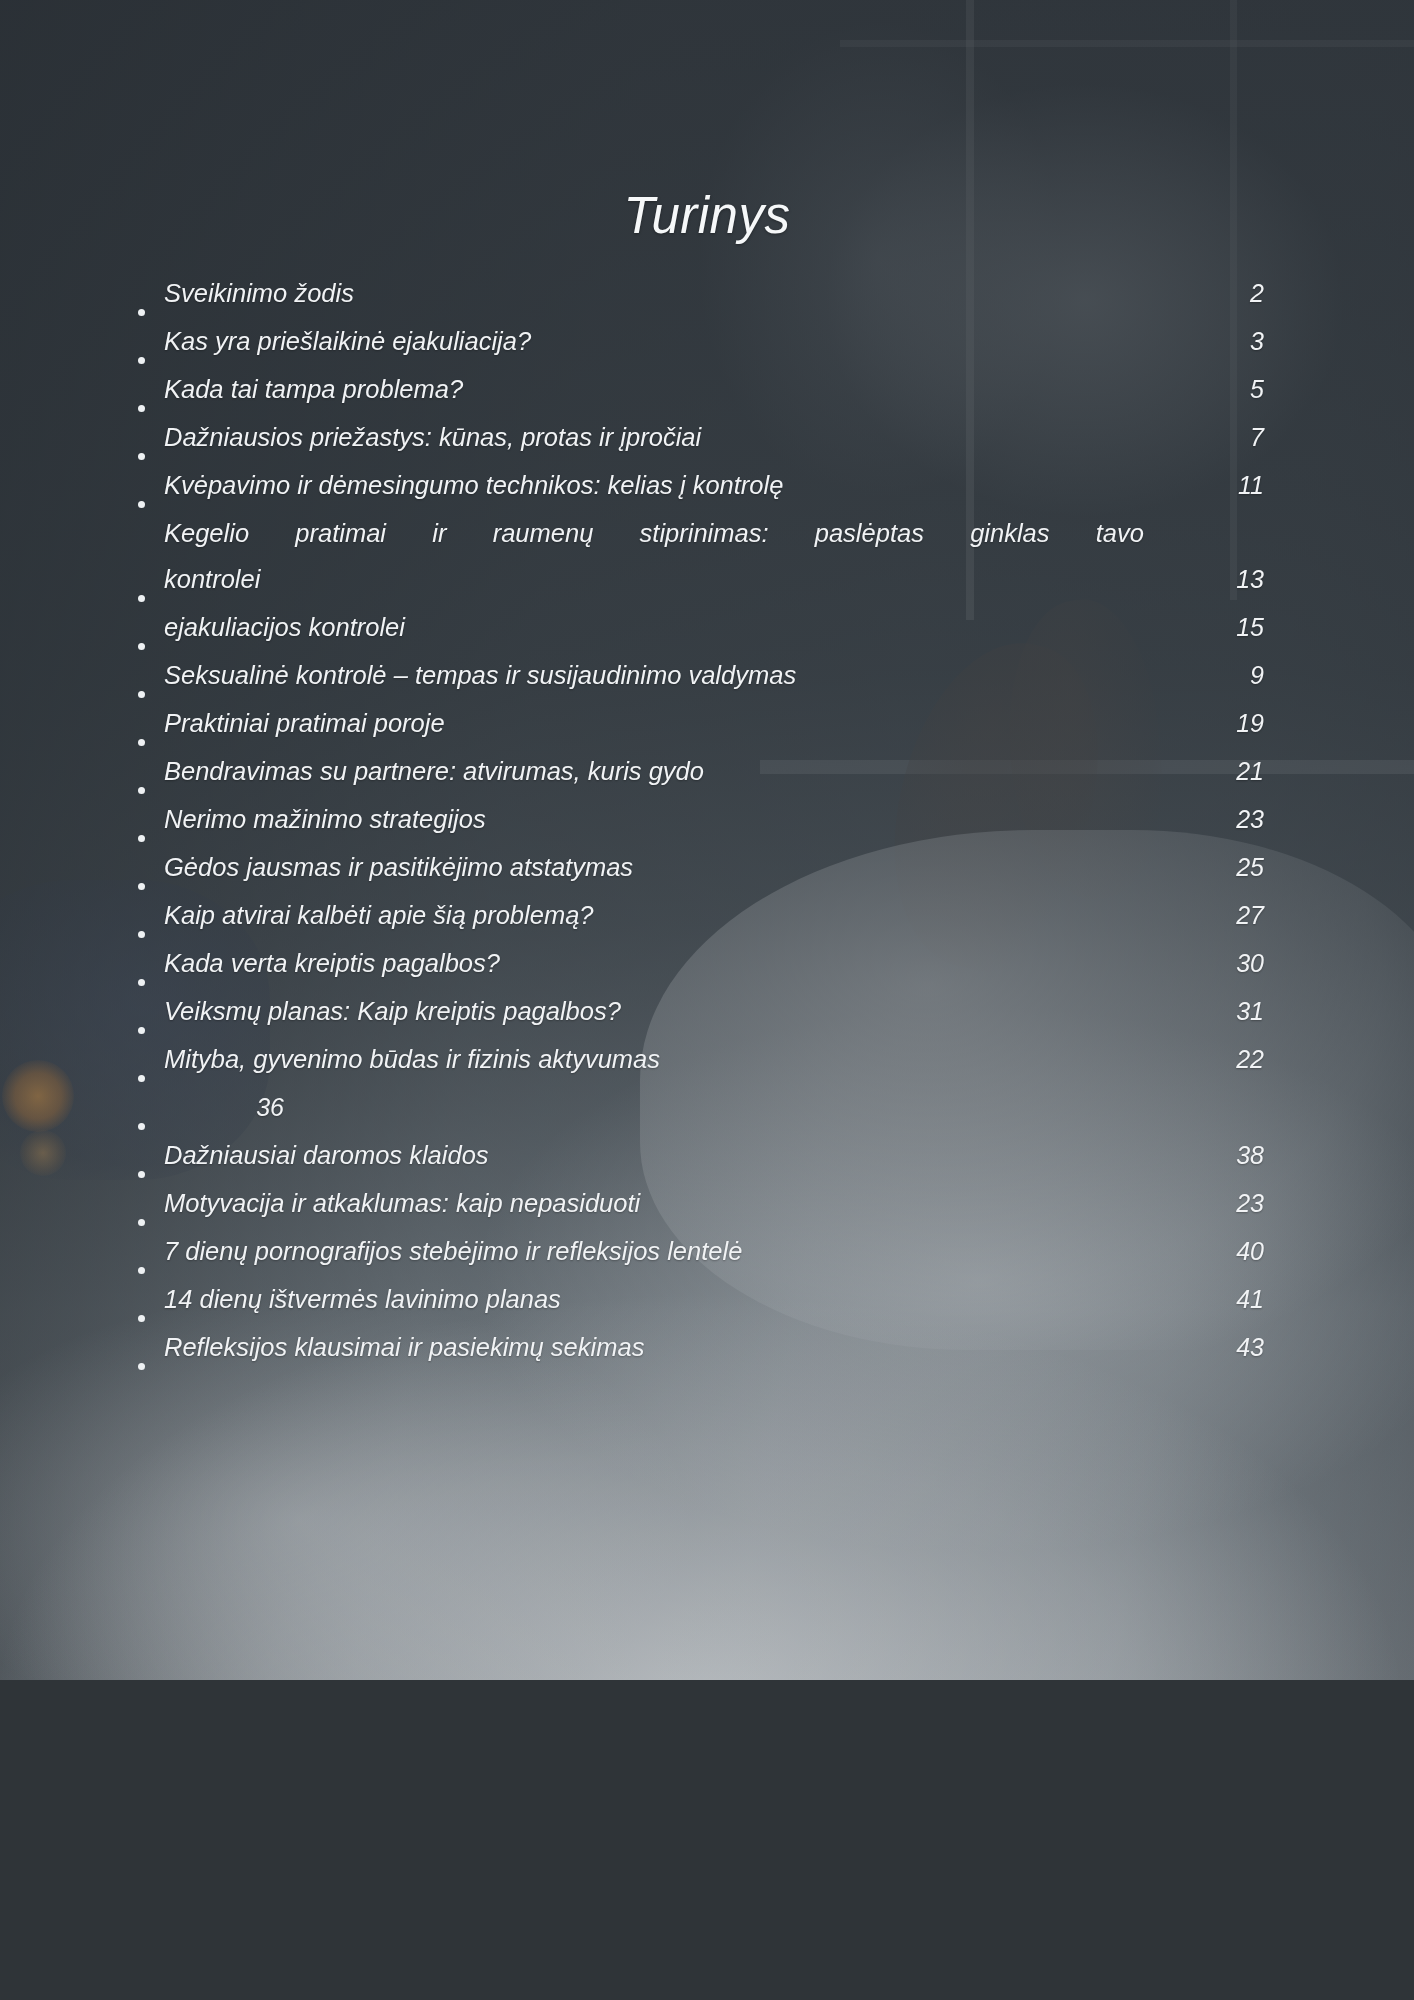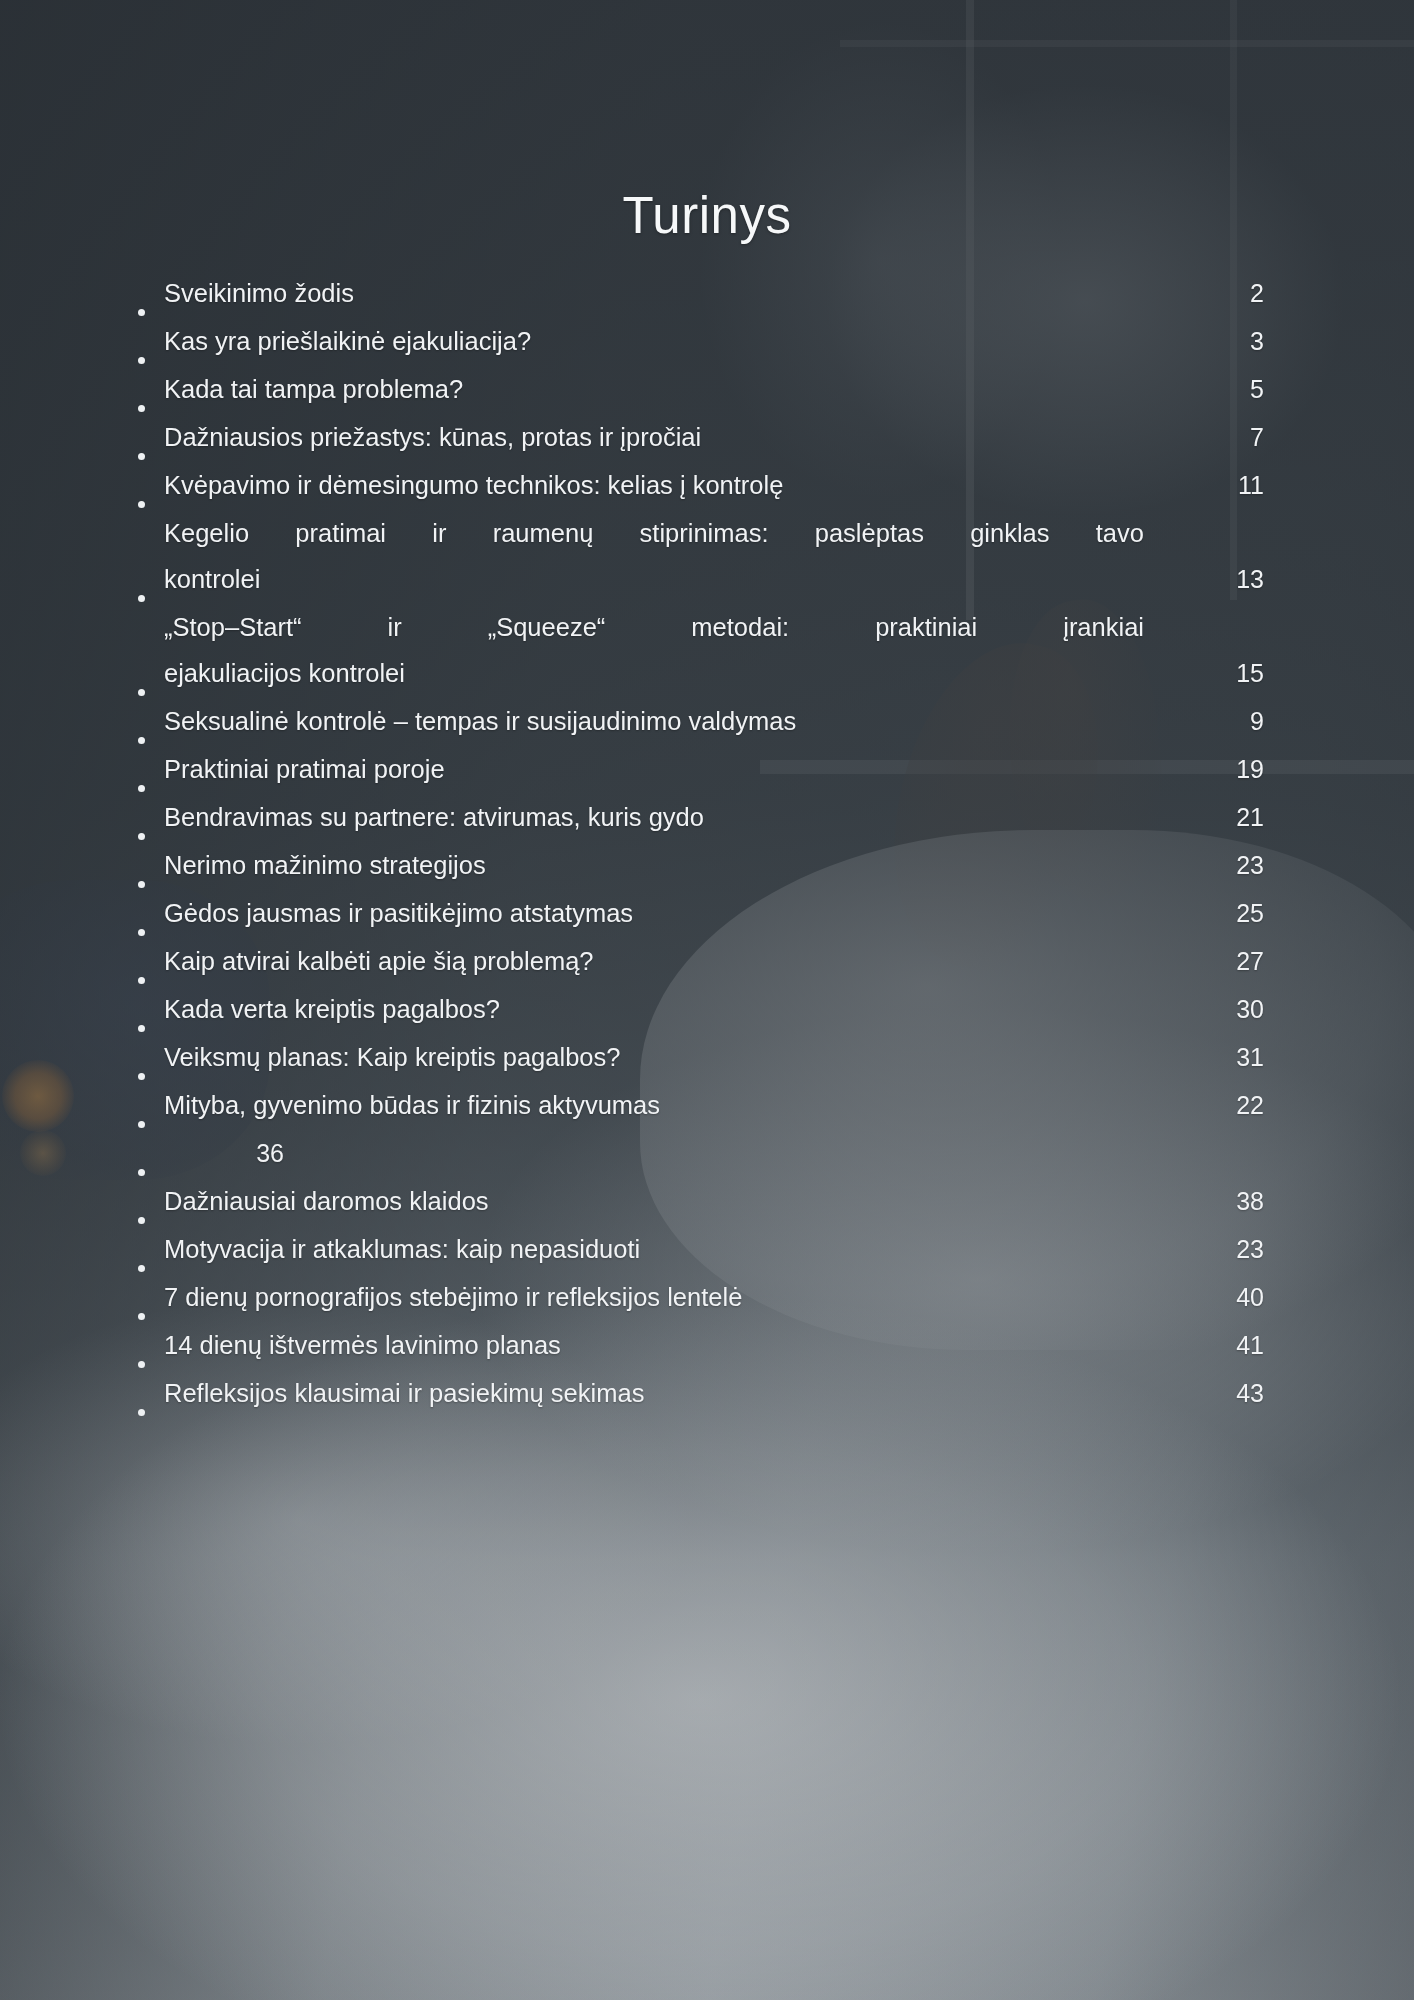--- a/index.html
+++ b/index.html
@@ -11,23 +11,24 @@
     width: 1414px;
     height: 2000px;
     overflow: hidden;
     font-family: "Liberation Sans", sans-serif;
   }
 
   
   .page {
     position: relative;
     width: 1414px;
-    height: 2000px;
+    height: 1680px;
     overflow: hidden;
     background: #30363a;
+    font-style: italic;
   }
 
   
   .bg {
     position: absolute;
     inset: 0;
     background:
       
       radial-gradient(ellipse 360px 300px at 1085px 300px, rgba(226,233,238,0.55) 0%, rgba(226,233,238,0.22) 45%, rgba(226,233,238,0) 72%),
       radial-gradient(ellipse 260px 340px at 880px 260px, rgba(214,224,232,0.34) 0%, rgba(214,224,232,0) 70%),
@@ -253,21 +254,20 @@
             <span style="text-align: justify; text-align-last: justify;">Kegelio pratimai ir raumenų stiprinimas: paslėptas ginklas tavo</span>
             <span>kontrolei</span>
           </div>
           <div class="pagenum">13</div>
         </div>
         <div class="row two-line">
           <div class="bullet-col">
             <span class="dot"></span>
           </div>
           <div class="label justify" title="„Stop–Start“ ir „Squeeze“ metodai: praktiniai įrankiai ejakuliacijos kontrolei">
-            <span style="text-align: justify; text-align-last: justify;">„Stop–Start“ ir „Squeeze“ metodai: praktiniai įrankiai</span>
             <span>ejakuliacijos kontrolei</span>
           </div>
           <div class="pagenum">15</div>
         </div>
         <div class="row">
           <div class="bullet-col">
             <span class="dot"></span>
           </div>
           <div class="label">Seksualinė kontrolė – tempas ir susijaudinimo valdymas</div>
           <div class="pagenum">9</div>

